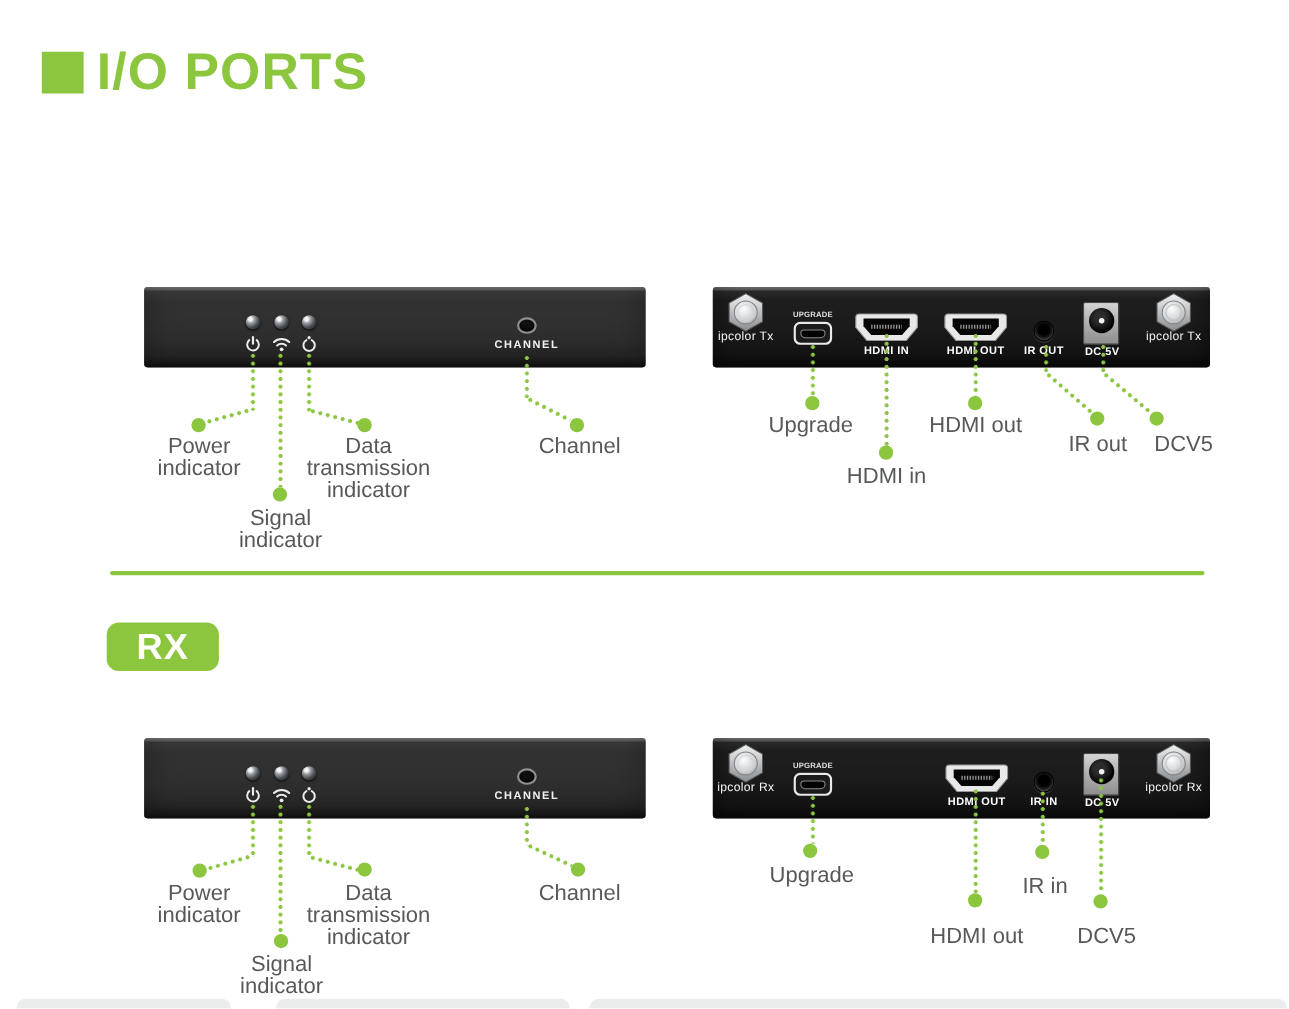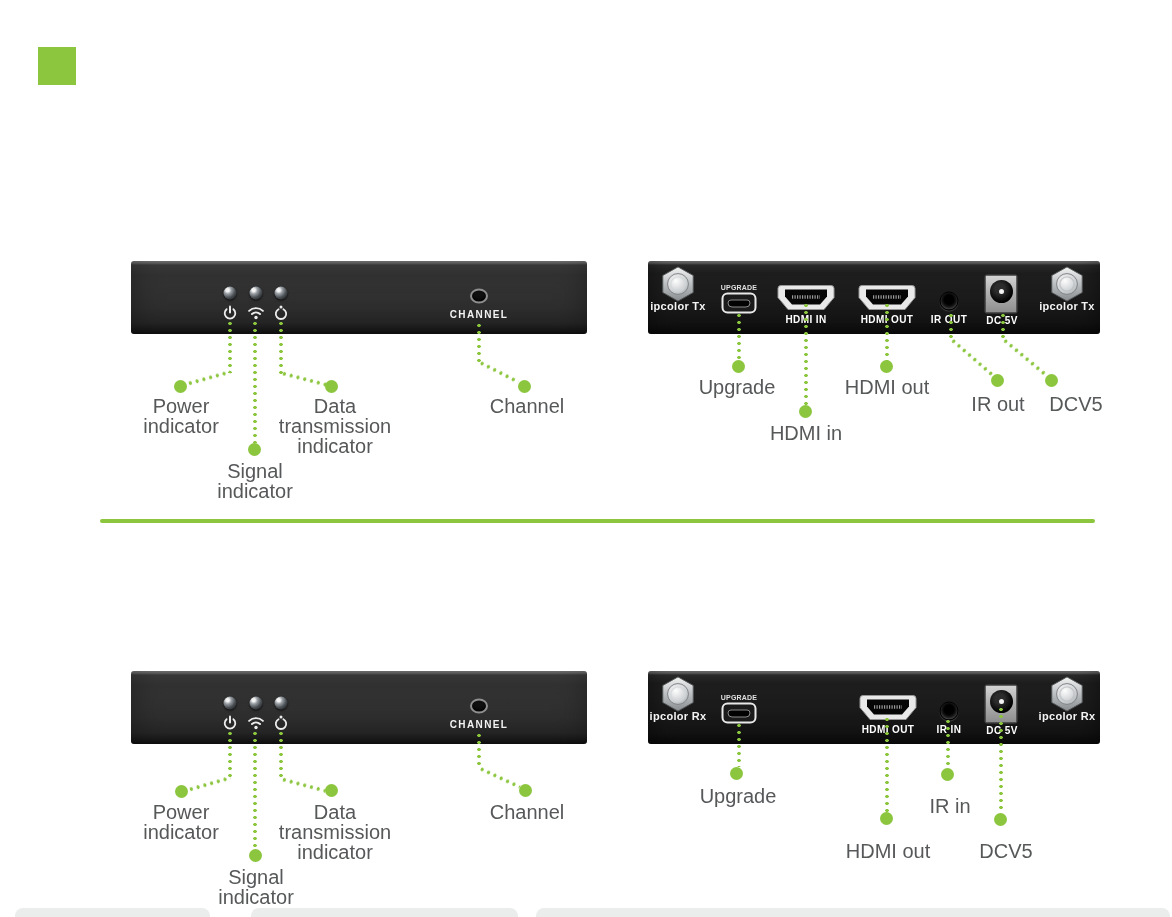--- a/index.html
+++ b/index.html
@@ -44,21 +44,21 @@
   }
   .chan-btn{
     position:absolute;width:18px;height:15px;border-radius:50%;
     background:#101010;border:2px solid #8f8f8f;box-shadow:inset 0 -2px 3px rgba(0,0,0,.9);
     box-sizing:border-box;
   }
   .chan-label{
     position:absolute;font-size:10px;font-weight:bold;color:#f2f2f2;letter-spacing:1.4px;white-space:nowrap;
   }
   
-  .ant-label{position:absolute;font-size:11px;font-weight:bold;color:#f4f4f4;white-space:nowrap;letter-spacing:.3px;}
+  .ant-label{position:absolute;font-size:11px;font-weight:normal;color:#f4f4f4;white-space:nowrap;letter-spacing:.3px;}
   .upg-label{position:absolute;font-size:7px;font-weight:bold;color:#e0e0e0;letter-spacing:.2px;white-space:nowrap;}
   .port-label{position:absolute;font-size:10px;font-weight:bold;color:#fff;letter-spacing:.4px;white-space:nowrap;}
   
   .ir-jack{
     position:absolute;width:19px;height:19px;border-radius:50%;
     background:radial-gradient(circle at 50% 42%,#000 0 36%,#161616 55%,#3f3f3f 72%,#101010 88%);
     border:1px solid #000;box-shadow:0 1px 1px rgba(255,255,255,.18);box-sizing:border-box;
   }
   .dc-jack{
     position:absolute;width:33px;height:39px;border-radius:2px;
@@ -111,20 +111,21 @@
       <stop offset="0" stop-color="#fdfdfd"></stop>
         <stop offset=".6" stop-color="#cdd0d3"></stop>
         <stop offset="1" stop-color="#979a9d"></stop>
     </radialGradient>
   </defs>
 </svg>
 
 <div class="page">
 
   <div class="title-square"></div>
+  <h1 class="page-title">I/O PORTS</h1>
 
 
   <div class="panel front" style="left:131px;top:261px">
     <div class="led ctr" style="left:99px;top:32px"></div>
     <div class="led ctr" style="left:125px;top:32px"></div>
     <div class="led ctr" style="left:150px;top:32px"></div>
     <div class="abs ctr" style="left:99px;top:52px">
       <svg width="16" height="16" viewBox="0 0 16 16">
           <path d="M8 1.5 v6" stroke="#ececec" stroke-width="2" stroke-linecap="round"></path>
           <path d="M4.6 4.2 a5.3 5.3 0 1 0 6.8 0" fill="none" stroke="#ececec" stroke-width="1.8" stroke-linecap="round"></path>
@@ -235,20 +236,21 @@
 indicator</div>
   <div class="callout" style="left:527px;top:396px">Channel</div>
   <div class="callout" style="left:737px;top:377px">Upgrade</div>
   <div class="callout" style="left:806px;top:423px">HDMI in</div>
   <div class="callout" style="left:887px;top:377px">HDMI out</div>
   <div class="callout" style="left:998px;top:394px">IR out</div>
   <div class="callout" style="left:1076px;top:394px">DCV5</div>
 
   <div class="divider"></div>
 
+  <div class="badge" style="left:97px;top:566px">RX</div>
 
   <div class="panel front" style="left:131px;top:671px">
     <div class="led ctr" style="left:99px;top:32px"></div>
     <div class="led ctr" style="left:125px;top:32px"></div>
     <div class="led ctr" style="left:150px;top:32px"></div>
     <div class="abs ctr" style="left:99px;top:52px">
       <svg width="16" height="16" viewBox="0 0 16 16">
           <path d="M8 1.5 v6" stroke="#ececec" stroke-width="2" stroke-linecap="round"></path>
           <path d="M4.6 4.2 a5.3 5.3 0 1 0 6.8 0" fill="none" stroke="#ececec" stroke-width="1.8" stroke-linecap="round"></path>
         </svg>

